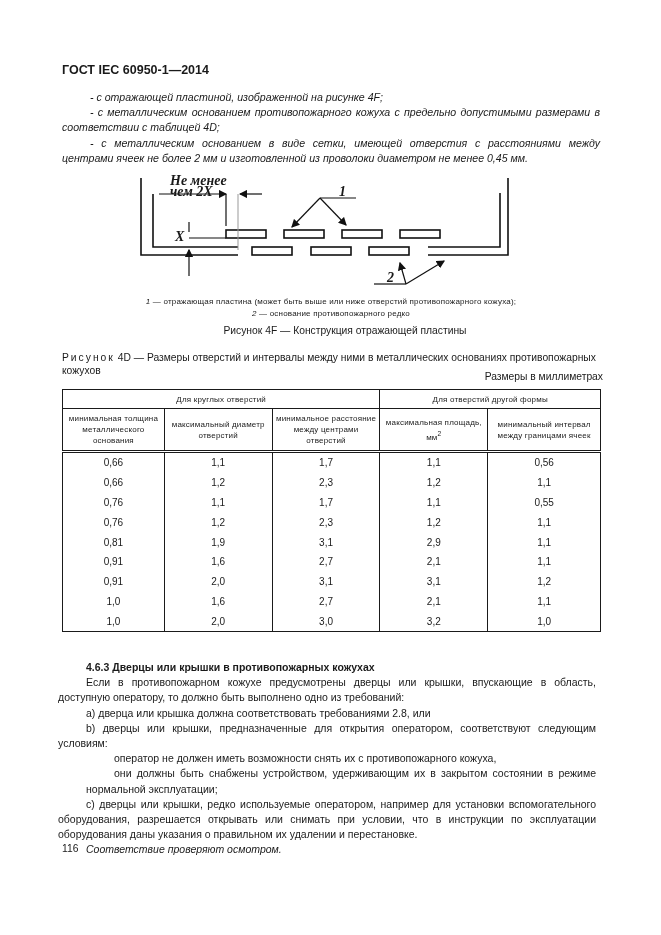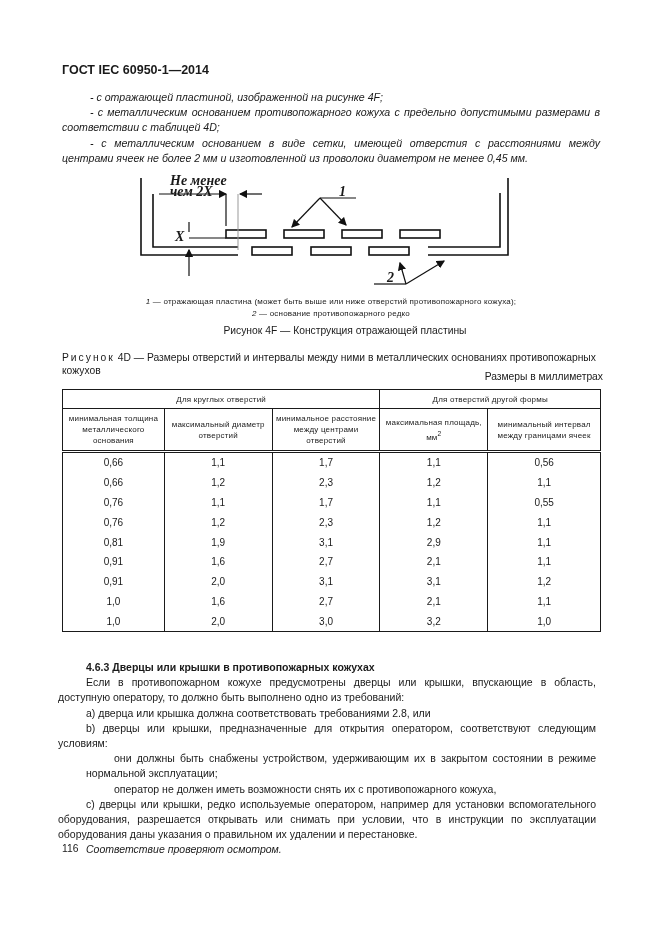--- a/index.html
+++ b/index.html
@@ -187,19 +187,19 @@
         <td>1,0</td>
       </tr>
   </tbody>
 </table>
 
 <div class="section">
   <p class="head">4.6.3 Дверцы или крышки в противопожарных кожухах</p>
   <p class="ind">Если в противопожарном кожухе предусмотрены дверцы или крышки, впускающие в область, доступную оператору, то должно быть выполнено одно из требований:</p>
   <p class="ind">a)  дверца или крышка должна соответствовать требованиями 2.8, или</p>
   <p class="ind">b)  дверцы или крышки, предназначенные для открытия оператором, соответствуют следующим условиям:</p>
+  <p class="ind2">оператор не должен иметь возможности снять их с противопожарного кожуха,</p>
   <p class="ind2">они должны быть снабжены устройством, удерживающим их в закрытом состоянии в режиме нормальной эксплуатации;</p>
-  <p class="ind2">оператор не должен иметь возможности снять их с противопожарного кожуха,</p>
   <p class="ind">c) дверцы или крышки, редко используемые оператором, например для установки вспомогательного оборудования, разрешается открывать или снимать при условии, что в инструкции по эксплуатации оборудования даны указания о правильном их удалении и перестановке.</p>
   <p class="it">Соответствие проверяют осмотром.</p>
 </div>
 
 <div class="page-num">116</div>
 
 </body></html>

